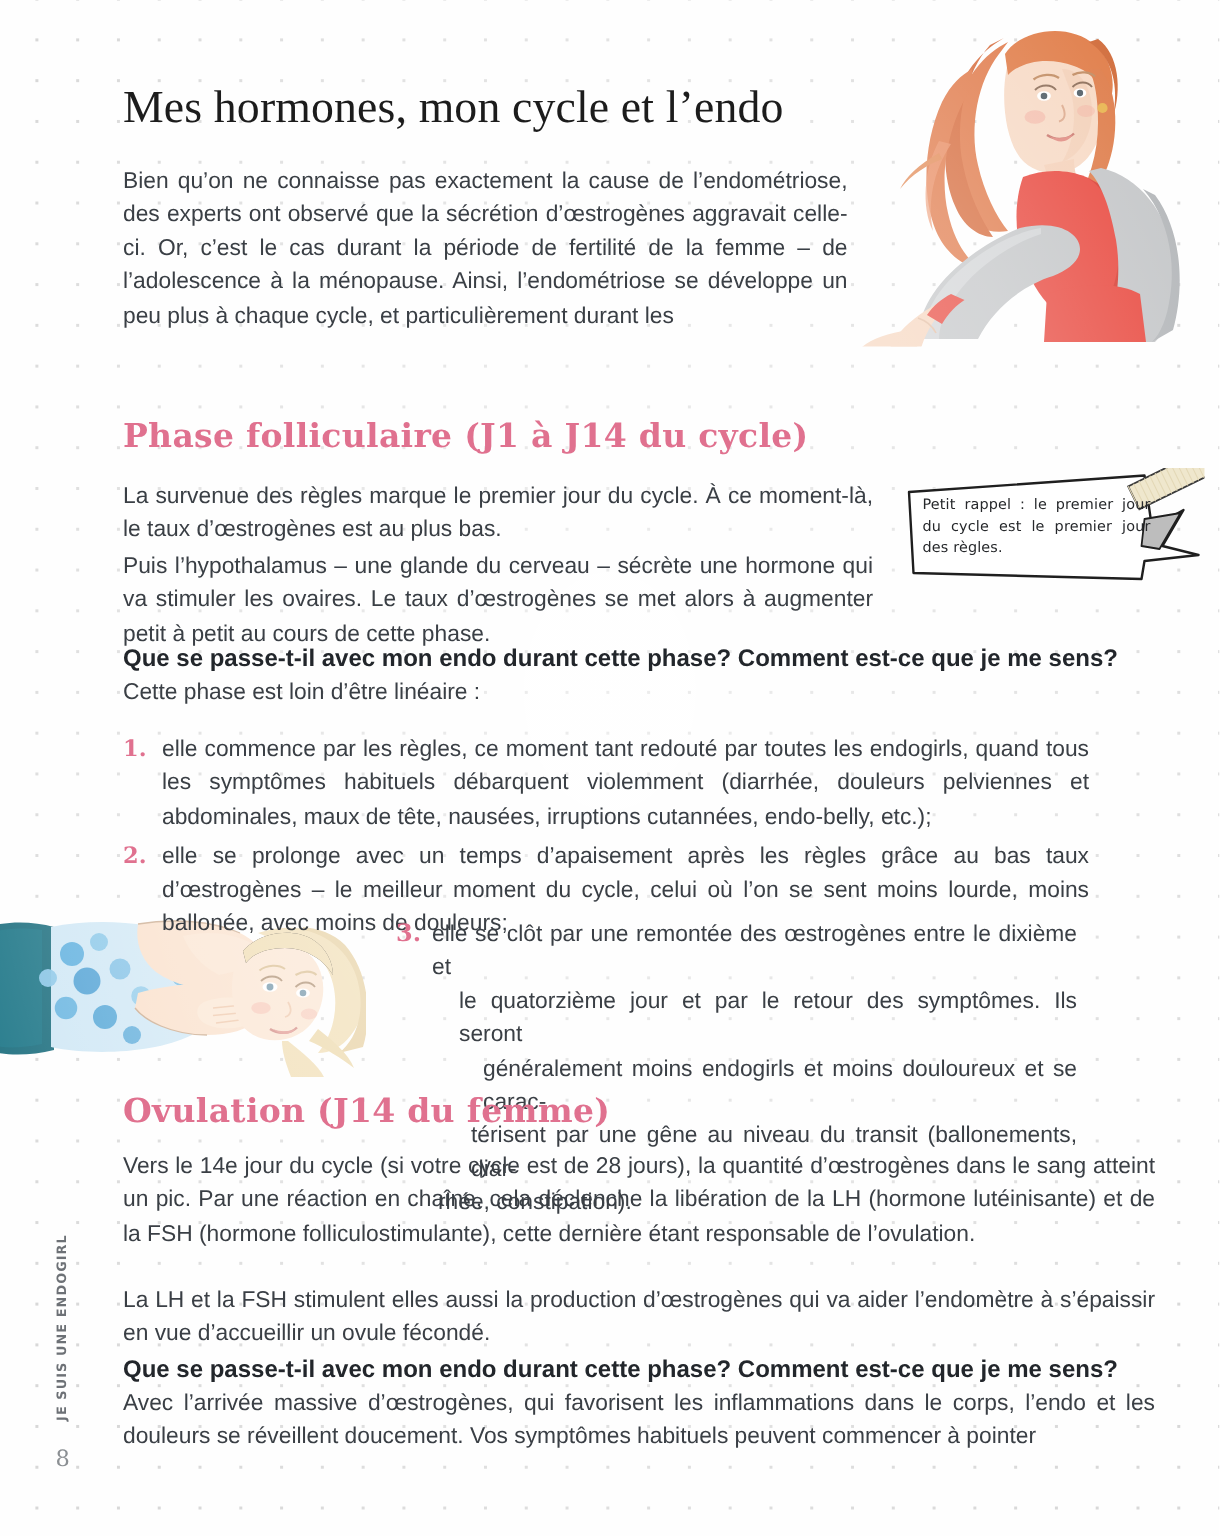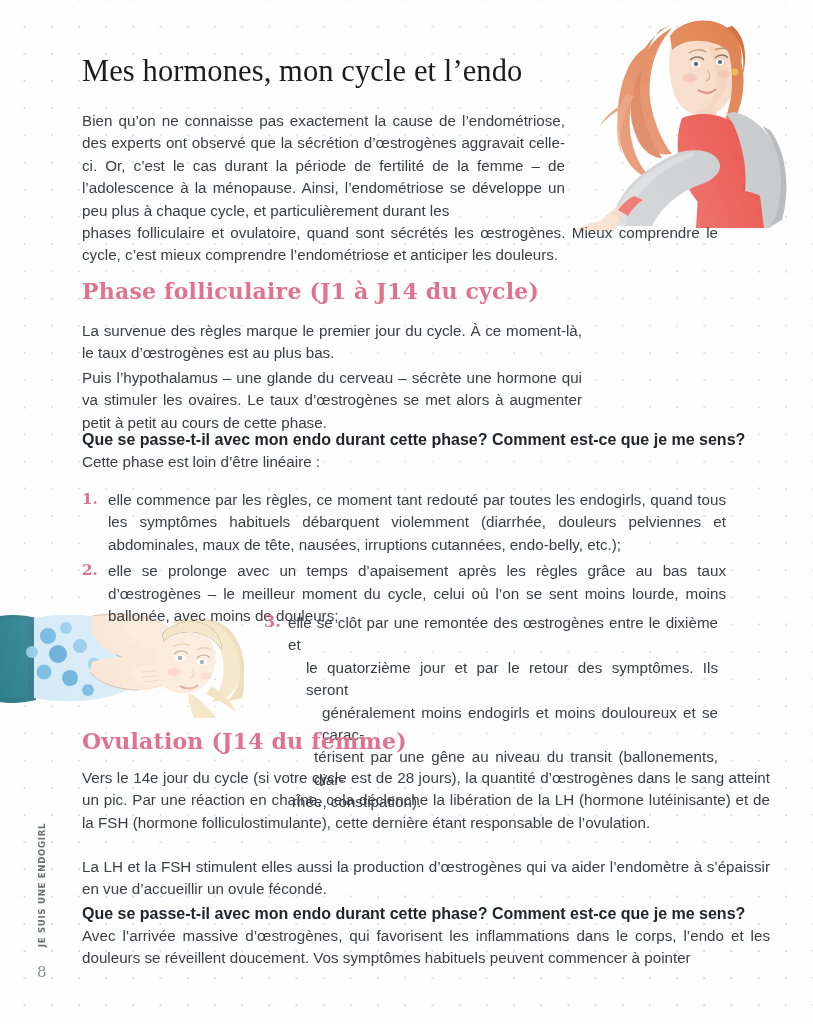--- a/index.html
+++ b/index.html
@@ -317,21 +317,20 @@
   </svg>
 
   <div class="paper-tint"></div>
 
   <div class="content">
 
     <h1 class="title">Mes hormones, mon cycle et l’endo</h1>
 
     <div class="body-text p-intro">
       <span class="short-a">Bien qu’on ne connaisse pas exactement la cause de l’endométriose, des experts ont observé que la sécrétion d’œstrogènes aggravait celle-ci. Or, c’est le cas durant la période de fertilité de la femme – de l’adolescence à la ménopause. Ainsi, l’endométriose se développe un peu plus à chaque cycle, et particulièrement durant les</span>
-      <span class="short-b">phases folliculaire et ovulatoire, quand sont sécrétés les œstrogènes. Mieux comprendre le cycle, c’est mieux comprendre l’endométriose et anticiper les douleurs.</span>
     </div>
 
     <h2 class="sec-head folliculaire">Phase folliculaire (J1 à J14 du cycle)</h2>
 
     <div class="body-text" style="left:62px; top:367px; width:500px;">Puis l’hypothalamus – une glande du cerveau – sécrète une hormone qui va stimuler les ovaires. Le taux d’œstrogènes se met alors à augmenter petit à petit au cours de cette phase.</div>
 
     <div class="body-text" style="left:62px; top:320px; width:500px;">La survenue des règles marque le premier jour du cycle. À ce moment-là, le taux d’œstrogènes est au plus bas.</div>
 
     <div class="q-bold" style="left:62px; top:429px;">Que se passe-t-il avec mon endo durant cette phase? Comment est-ce que je me sens?</div>
 
@@ -350,20 +349,34 @@
 
     <div class="item3">
       <span class="num">3.</span>
       <span>elle se clôt par une remontée des œstrogènes entre le dixième et</span>
       <span class="l2">le quatorzième jour et par le retour des symptômes. Ils seront</span>
       <span class="l3">généralement moins endogirls et moins douloureux et se carac-</span>
       <span class="l4">térisent par une gêne au niveau du transit (ballonements, diar-</span>
       <span class="l5">rhée, constipation).</span>
     </div>
 
+    <div class="sticky-note">
+      <svg width="200" height="78" viewBox="0 0 200 78" style="position:absolute;left:0;top:0;">
+
+        <path d="M3 16 L160 5 L165 40 L186 28 L172 52 L196 58 L160 62 L158 74 L6 70 Z" fill="#ffffff" stroke="#1f1f1f" stroke-width="1.6" stroke-linejoin="round"></path>
+
+        <path d="M160 34 L184 30 L170 54 L158 52 Z" fill="#bdbdbd" stroke="#1f1f1f" stroke-width="1.2" stroke-linejoin="round"></path>
+
+        <g transform="rotate(-26 176 8)">
+          <rect x="150" y="0" width="52" height="17" fill="#efe7cd" stroke="#3a3a3a" stroke-width="1.2"></rect>
+          <path d="M150 0 L150 17 M154 0 L154 17 M158 0 L158 17 M162 0 L162 17 M166 0 L166 17 M170 0 L170 17 M174 0 L174 17 M178 0 L178 17 M182 0 L182 17 M186 0 L186 17 M190 0 L190 17 M194 0 L194 17 M198 0 L198 17" stroke="#e3d8b6" stroke-width="0.7"></path>
+        </g>
+      </svg>
+      <div class="note-text">Petit rappel : le premier jour du cycle est le premier jour des règles.</div>
+    </div>
 
     <h2 class="sec-head ovulation">Ovulation (J14 du femme)</h2>
 
     <div class="body-text" style="left:62px; top:767px; width:688px;">Vers le 14e jour du cycle (si votre cycle est de 28 jours), la quantité d’œstrogènes dans le sang atteint un pic. Par une réaction en chaîne, cela déclenche la libération de la LH (hormone lutéinisante) et de la FSH (hormone folliculostimulante), cette dernière étant responsable de l’ovulation.</div>
 
     <div class="body-text" style="left:62px; top:856px; width:688px;">La LH et la FSH stimulent elles aussi la production d’œstrogènes qui va aider l’endomètre à s’épaissir en vue d’accueillir un ovule fécondé.</div>
 
     <div class="q-bold" style="left:62px; top:903px;">Que se passe-t-il avec mon endo durant cette phase? Comment est-ce que je me sens?</div>
 
     <div class="body-text" style="left:62px; top:925px; width:688px;">Avec l’arrivée massive d’œstrogènes, qui favorisent les inflammations dans le corps, l’endo et les douleurs se réveillent doucement. Vos symptômes habituels peuvent commencer à pointer</div>

